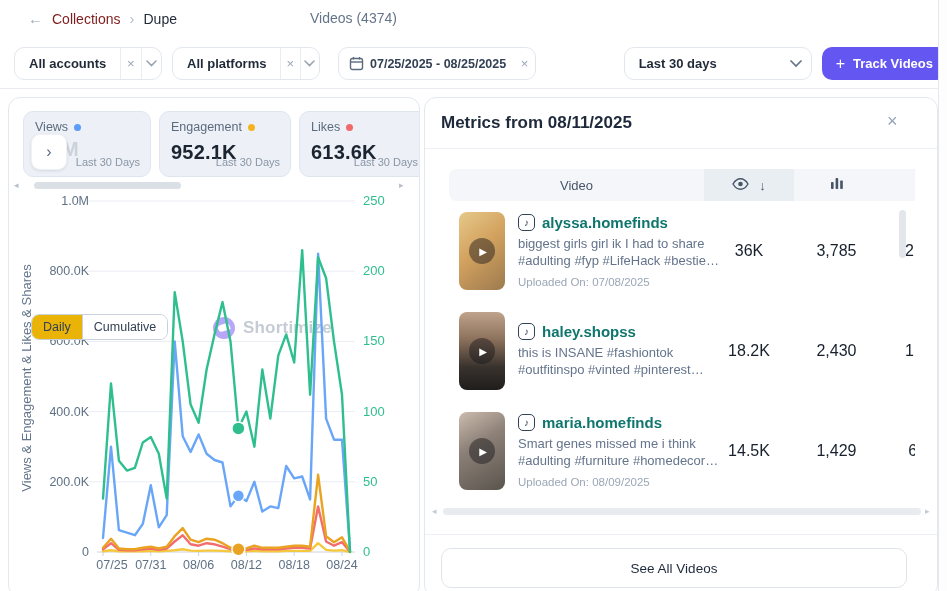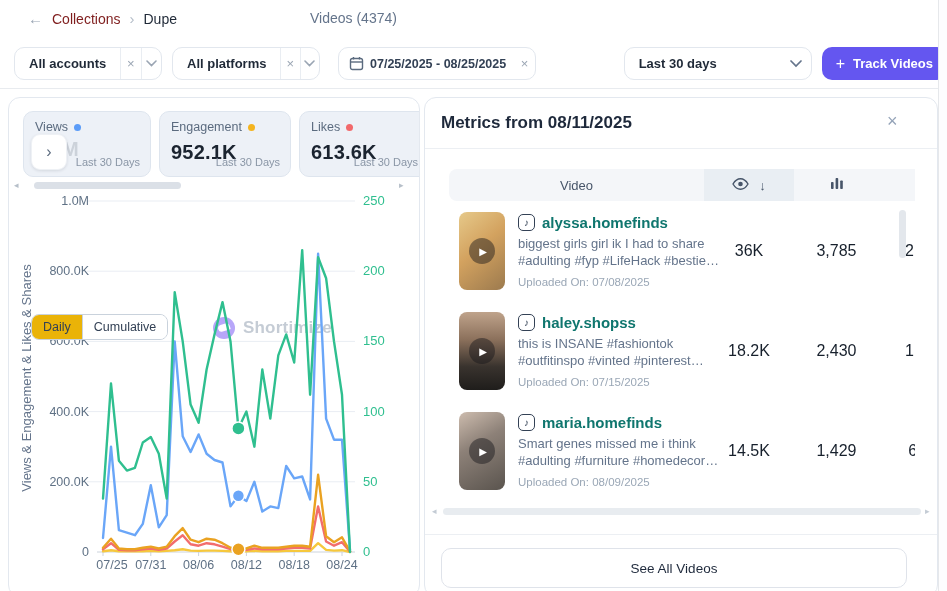--- a/index.html
+++ b/index.html
@@ -317,21 +317,20 @@
           <div class="play-btn">
               <span>▶</span>
             </div>
         </div>
         <div class="vinfo">
           <div class="vname-row">
             <span class="tiktok-badge">♪</span>
             <span class="vname">haley.shopss</span>
           </div>
           <div class="vdesc">this is INSANE #fashiontok #outfitinspo #vinted #pinterest…</div>
-          <div class="vuploaded">Uploaded On: 07/15/2025</div>
         </div>
       </div>
       <div class="cell-num">18.2K</div>
       <div class="cell-num m2">2,430</div>
       <div class="cell-num m3">1.7K</div>
     </div>
 
     <div class="vrow">
       <div class="cell-video">
         <div class="thumb thumb-3">

